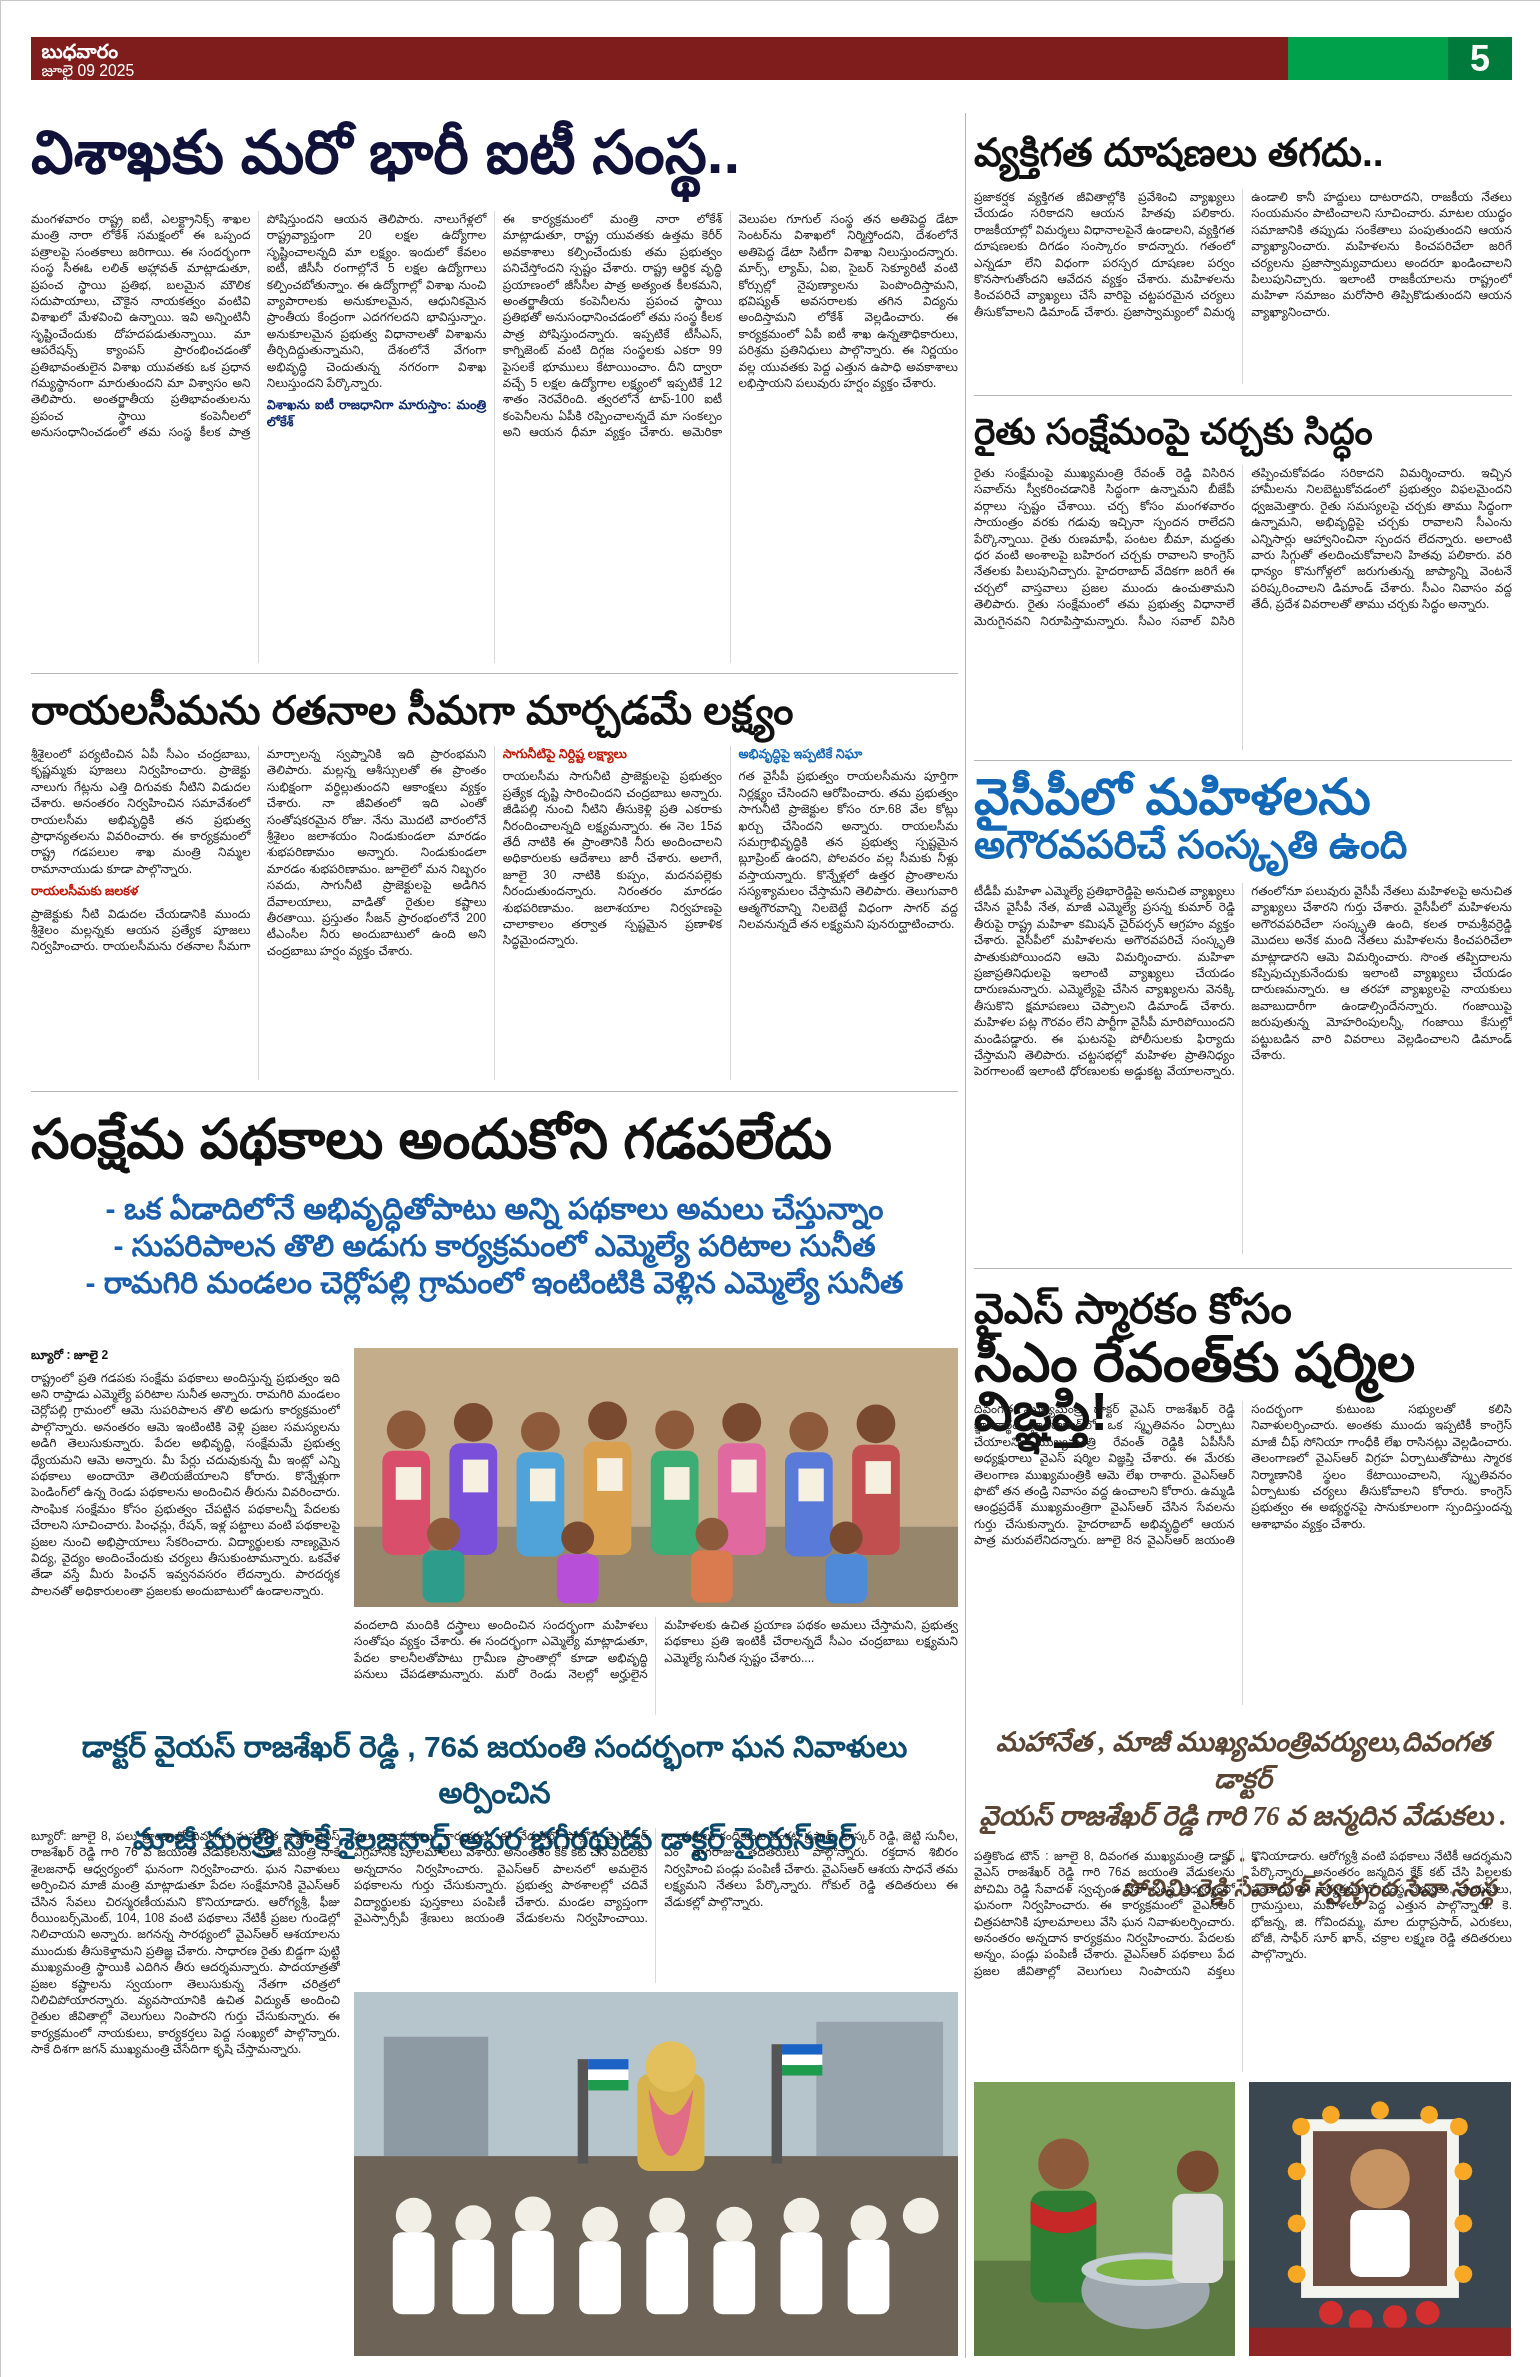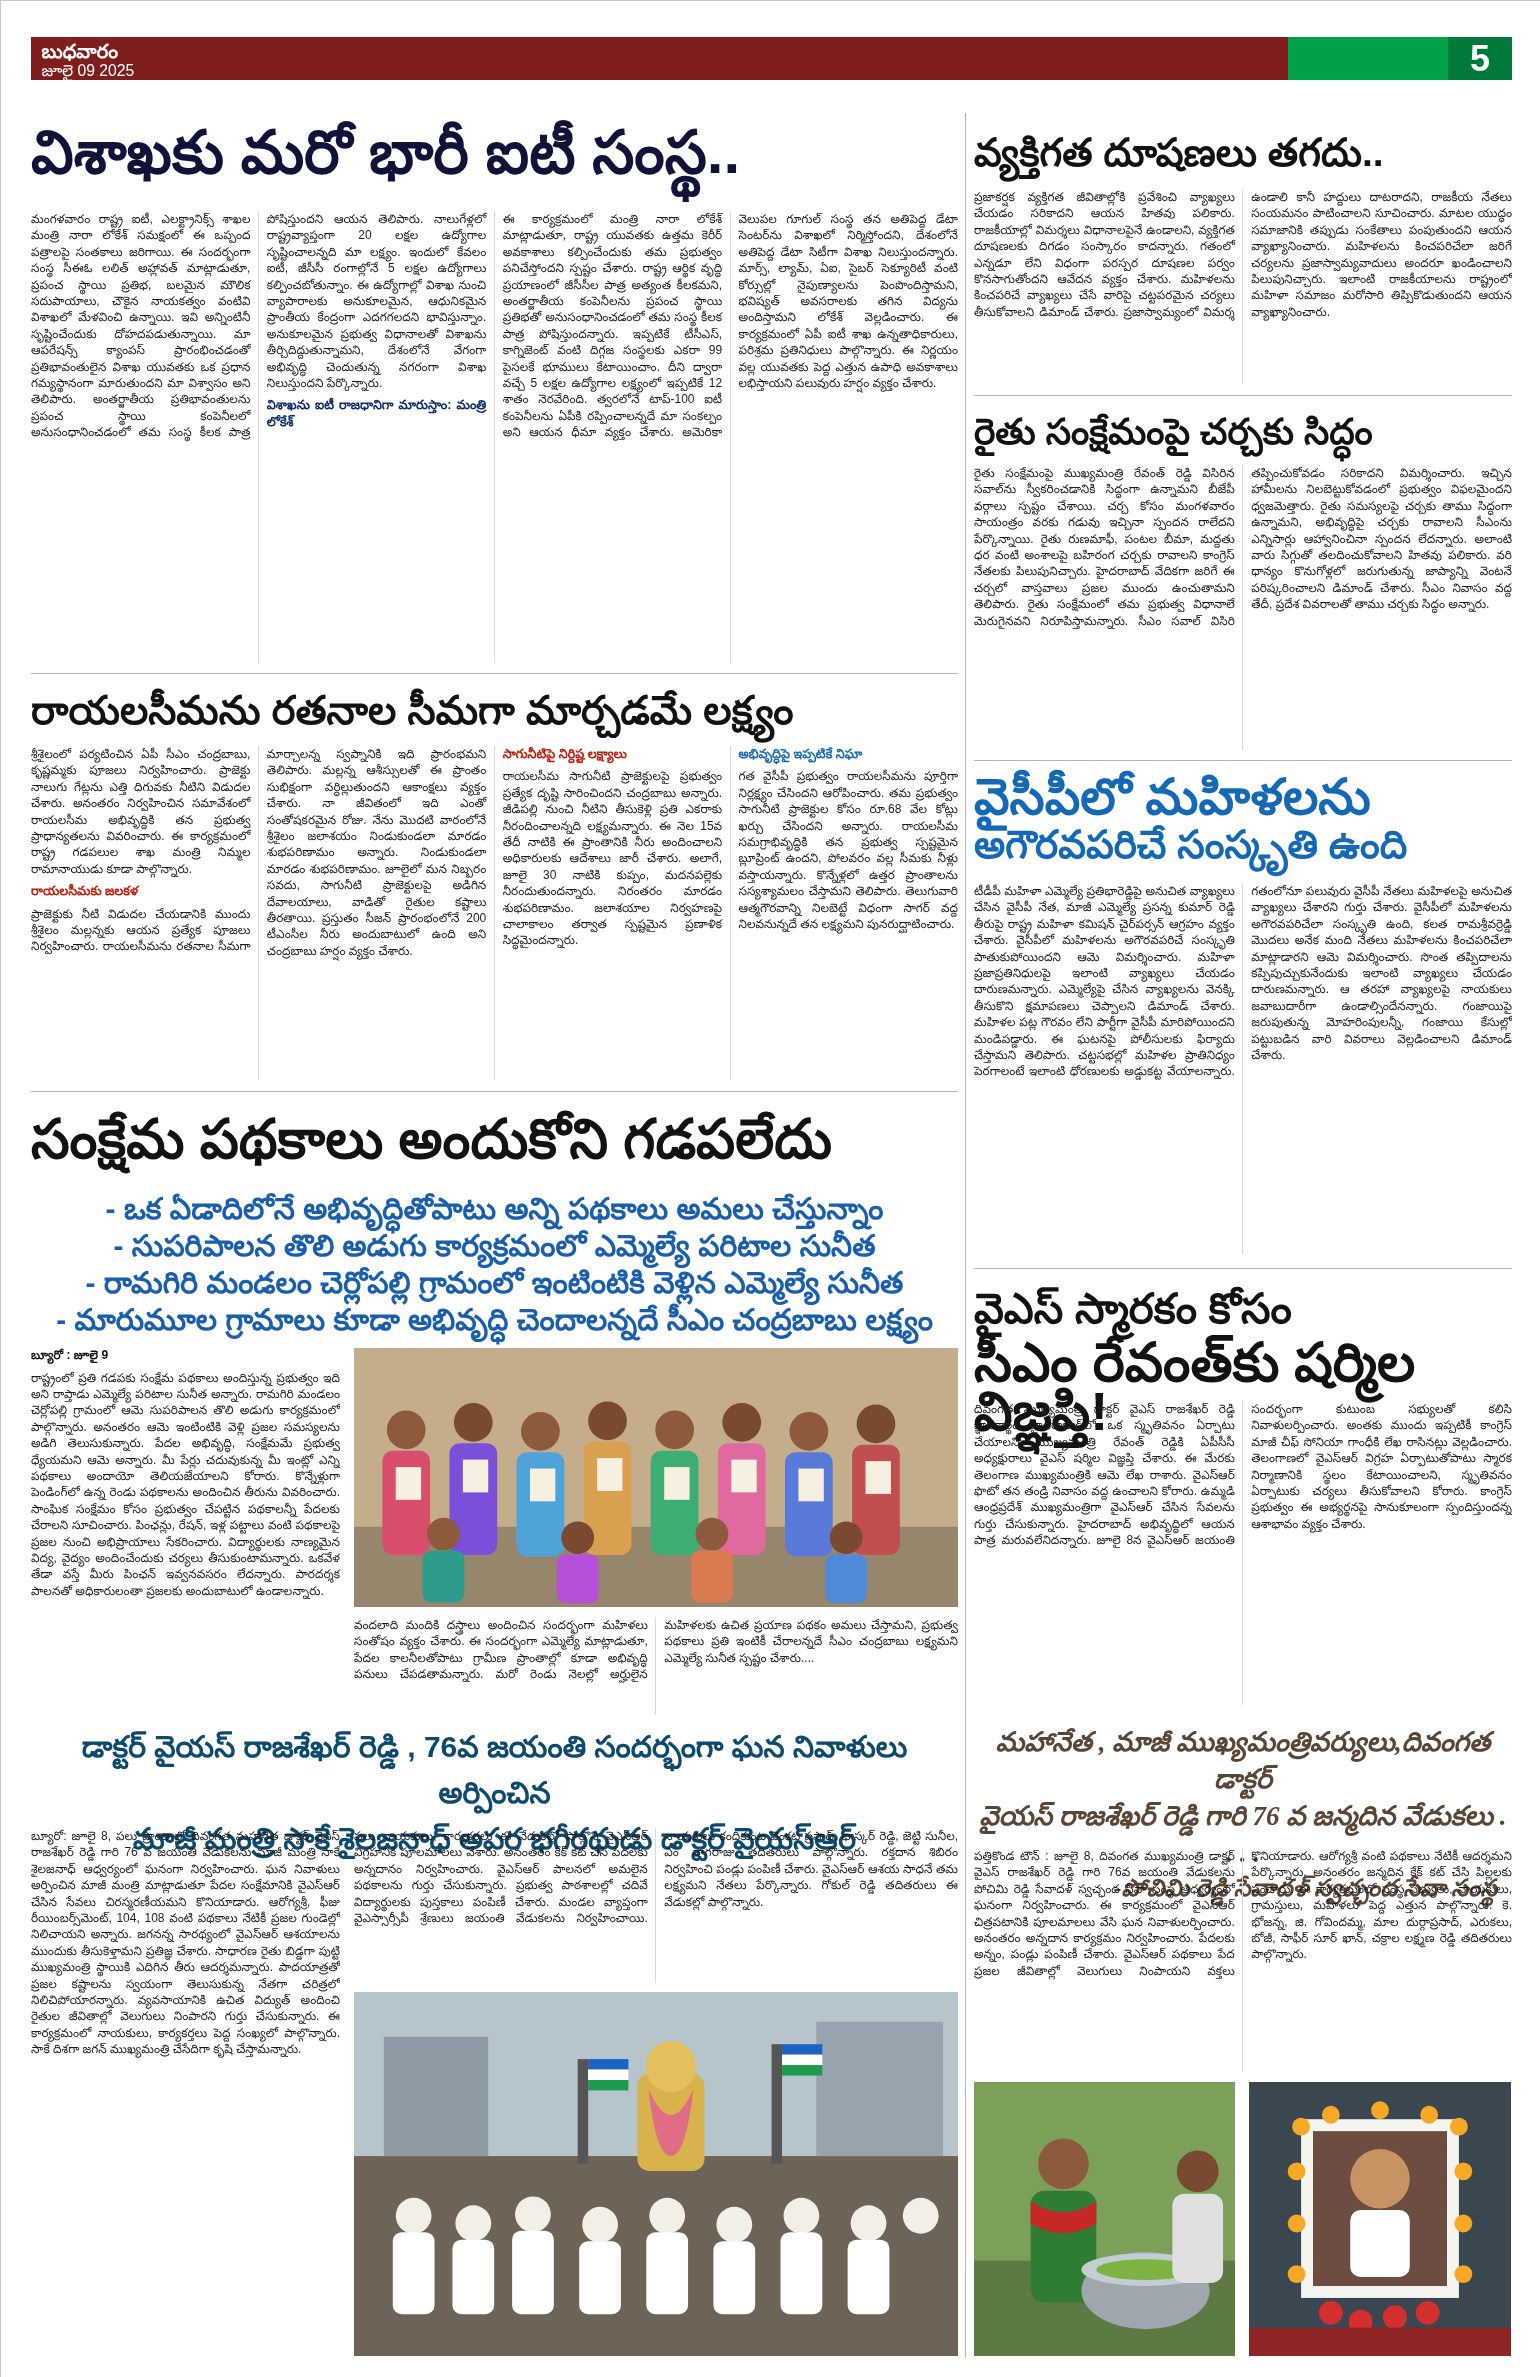--- a/index.html
+++ b/index.html
@@ -82,25 +82,24 @@
   </div>
 
   <div class="abs hr" style="left:30px;top:1090px;width:927px;"></div>
 
   <div class="abs hl hl-black" style="left:30px;top:1102px;width:927px;height:78px;font-size:55px;line-height:73px;">సంక్షేమ పథకాలు అందుకోని గడపలేదు</div>
 
   <div class="abs" style="left:30px;top:1189px;width:927px;height:152px;">
     <div class="bullet-line">- ఒక ఏడాదిలోనే అభివృద్ధితోపాటు అన్ని పథకాలు అమలు చేస్తున్నాం</div>
     <div class="bullet-line">- సుపరిపాలన తొలి అడుగు కార్యక్రమంలో ఎమ్మెల్యే పరిటాల సునీత</div>
     <div class="bullet-line">- రామగిరి మండలం చెర్లోపల్లి గ్రామంలో ఇంటింటికి వెళ్లిన ఎమ్మెల్యే సునీత</div>
-    <div class="bullet-line">- మారుమూల గ్రామాలు కూడా అభివృద్ధి చెందాలన్నదే సీఎం చంద్రబాబు లక్ష్యం</div>
   </div>
 
   <div class="abs" style="left:30px;top:1347px;width:309px;height:368px;overflow:hidden;">
-    <div class="byline">బ్యూరో : జూలై 9</div>
+    <div class="byline">బ్యూరో : జూలై 2</div>
     <div class="flow" style="height:343px;">రాష్ట్రంలో ప్రతి గడపకు సంక్షేమ పథకాలు అందిస్తున్న ప్రభుత్వం ఇది అని రాప్తాడు ఎమ్మెల్యే పరిటాల సునీత అన్నారు. రామగిరి మండలం చెర్లోపల్లి గ్రామంలో ఆమె సుపరిపాలన తొలి అడుగు కార్యక్రమంలో పాల్గొన్నారు. అనంతరం ఆమె ఇంటింటికి వెళ్లి ప్రజల సమస్యలను అడిగి తెలుసుకున్నారు. పేదల అభివృద్ధి, సంక్షేమమే ప్రభుత్వ ధ్యేయమని ఆమె అన్నారు. మీ పేర్లు చదువుకున్న మీ ఇంట్లో ఎన్ని పథకాలు అందాయో తెలియజేయాలని కోరారు. కొన్నేళ్లుగా పెండింగ్‌లో ఉన్న రెండు పథకాలను అందించిన తీరును వివరించారు. సాంఘిక సంక్షేమం కోసం ప్రభుత్వం చేపట్టిన పథకాలన్నీ పేదలకు చేరాలని సూచించారు. పింఛన్లు, రేషన్, ఇళ్ల పట్టాలు వంటి పథకాలపై ప్రజల నుంచి అభిప్రాయాలు సేకరించారు. విద్యార్థులకు నాణ్యమైన విద్య, వైద్యం అందించేందుకు చర్యలు తీసుకుంటామన్నారు. ఒకవేళ తేడా వస్తే మీరు పింఛన్ ఇవ్వనవసరం లేదన్నారు. పారదర్శక పాలనతో అధికారులంతా ప్రజలకు అందుబాటులో ఉండాలన్నారు.</div>
   </div>
 
   <div class="abs photo" style="left:353px;top:1347px;width:604px;height:259px;">
     <svg viewBox="0 0 810 348" preserveAspectRatio="none">
       <rect width="810" height="240" fill="#c3ad8b"></rect>
       <rect y="240" width="810" height="108" fill="#96866b"></rect>
       <g>
         <circle cx="70" cy="110" r="26" fill="#8d5a3b"></circle>
           <rect x="38" y="138" width="64" height="140" rx="14" fill="#d94f6b"></rect>

